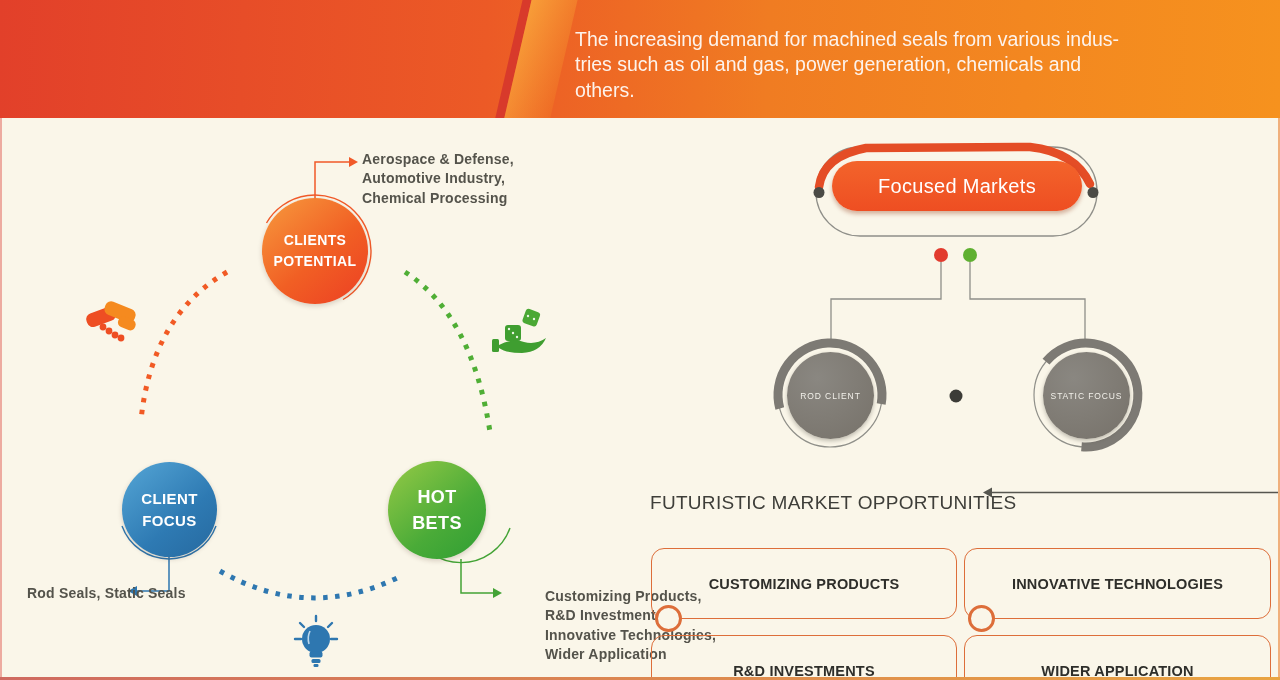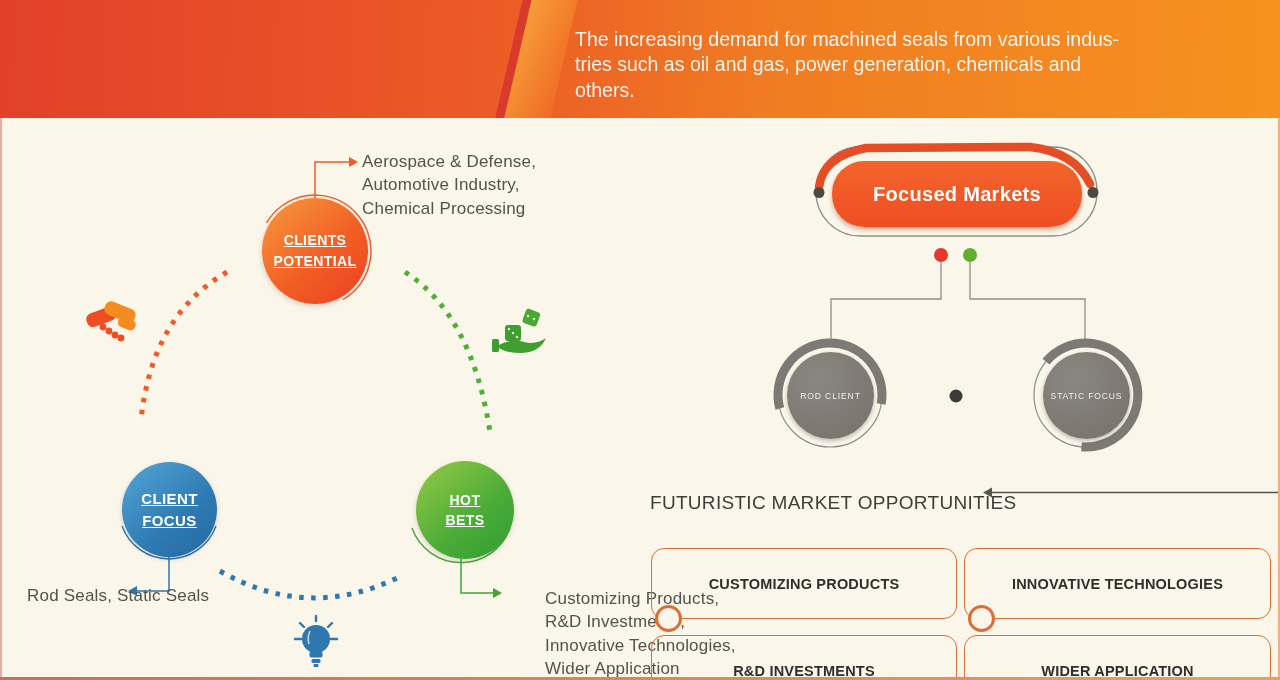--- a/index.html
+++ b/index.html
@@ -14,36 +14,36 @@
     background:linear-gradient(100deg,rgba(250,170,60,.85),rgba(246,146,30,.15));transform:skewX(-13deg);}
   .header-title{position:absolute;left:42px;top:14px;width:520px;color:#ffffff;font-size:27.5px;font-weight:bold;
     line-height:1.33;white-space:pre-line;letter-spacing:.2px;}
   .header-desc{position:absolute;left:575px;top:27px;width:670px;color:#fdf3ec;font-size:19.5px;line-height:1.3;white-space:pre-line;}
 
   
   svg.deco{position:absolute;left:0;top:0;z-index:1;pointer-events:none;}
 
   
   .bubble{position:absolute;z-index:2;border-radius:50%;color:#fff;display:flex;align-items:center;justify-content:center;
-    text-align:center;font-weight:600;white-space:pre-line;box-shadow:0 2px 5px rgba(60,30,10,.18);text-decoration:underline;}
+    text-align:center;font-weight:600;white-space:pre-line;box-shadow:0 2px 5px rgba(60,30,10,.18);}
   .bubble.cp{left:262px;top:198px;width:106px;height:106px;font-size:14px;line-height:1.5;letter-spacing:.4px;
     background:linear-gradient(140deg,#f79b3e 0%,#f15f24 55%,#ec3f23 100%);}
   .bubble.cf{left:122px;top:462px;width:95px;height:95px;font-size:15px;line-height:1.45;letter-spacing:.4px;
     background:linear-gradient(140deg,#55a6d6 0%,#2e7ab3 60%,#26699f 100%);}
-  .bubble.hb{left:416px;top:461px;width:98px;height:98px;font-size:14px;line-height:1.45;letter-spacing:.4px;
+  .bubble.hb{left:388px;top:461px;width:98px;height:98px;font-size:18px;line-height:1.45;letter-spacing:.4px;
     background:linear-gradient(140deg,#96ca46 0%,#4aab38 60%,#2f9e33 100%);}
 
-  .note{position:absolute;z-index:2;font-size:17px;color:#54534b;line-height:1.38;white-space:pre-line;letter-spacing:.2px;}
+  .note{position:absolute;z-index:2;font-size:14px;color:#54534b;line-height:1.38;white-space:pre-line;letter-spacing:.2px;font-weight:bold;}
   .note.cp{left:362px;top:150px;}
   .note.cf{left:27px;top:584px;}
   .note.hb{left:505px;top:587px;margin-left:40px;}
 
   
-  .pill{position:absolute;z-index:2;left:832px;top:161px;width:250px;height:66px;border-radius:32px;
-    background:linear-gradient(180deg,#f3642b 0%,#ee4e22 100%);color:#fff;font-size:20px;font-weight:bold;
+  .pill{position:absolute;z-index:2;left:832px;top:161px;width:250px;height:50px;border-radius:32px;
+    background:linear-gradient(180deg,#f3642b 0%,#ee4e22 100%);color:#fff;font-size:20px;font-weight:normal;
     display:flex;align-items:center;justify-content:center;letter-spacing:.3px;box-shadow:0 3px 4px rgba(140,50,15,.35);}
   .gray-bubble{position:absolute;z-index:2;width:87px;height:87px;border-radius:50%;
     background:radial-gradient(circle at 35% 30%,#8a8781,#767169);color:#f2f0ea;font-size:8.5px;letter-spacing:.9px;
     display:flex;align-items:center;justify-content:center;text-align:center;box-shadow:0 2px 4px rgba(50,45,35,.3);}
   .gray-bubble.rod{left:787px;top:352px;}
   .gray-bubble.static{left:1043px;top:352px;}
 
   
   .opp-title{position:absolute;z-index:2;left:650px;top:492px;font-size:19px;color:#3e3e39;font-weight:500;letter-spacing:.3px;}
   .opp{position:absolute;z-index:2;border:1.6px solid #dd6e3a;border-radius:13px;background:transparent;

